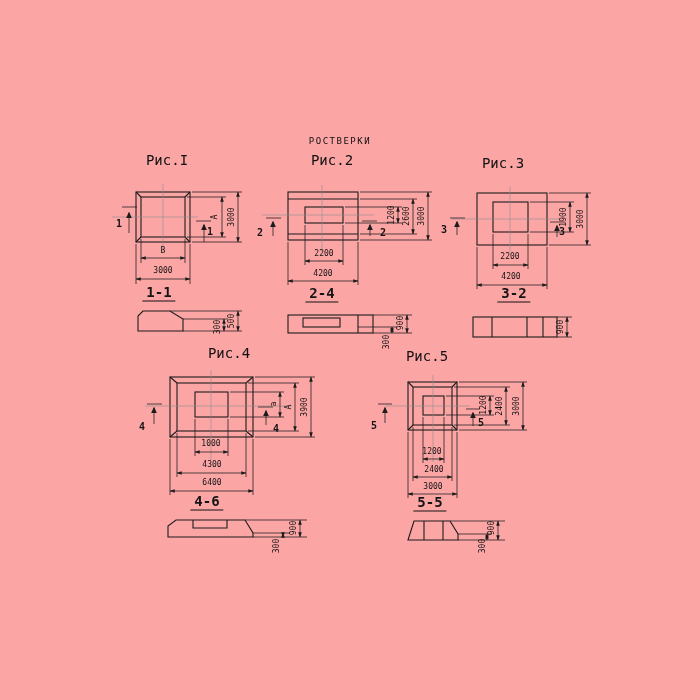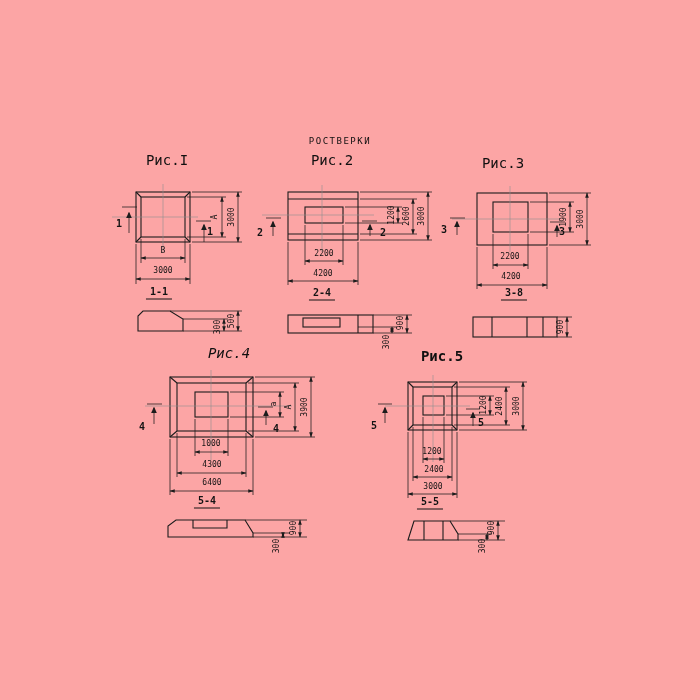--- a/index.html
+++ b/index.html
@@ -4,21 +4,21 @@
 <style>
   html,body{margin:0;padding:0;background:#fff;}
   #canvas{position:relative;width:700px;height:700px;background:#fca5a5;overflow:hidden;
           font-family:"DejaVu Sans Mono",monospace;}
   #linework{position:absolute;left:0;top:0;}
   .t{position:absolute;font:8px/1 "DejaVu Sans Mono",monospace;color:#141414;
      transform:translate(-50%,-50%);white-space:nowrap;}
   .v{transform:translate(-50%,-50%) rotate(-90deg);}
   .title{font-size:9px;letter-spacing:1.5px;color:#101010;}
   .figlab{font-size:14px;color:#101010;}
-  .seclab{font-size:10px;font-weight:bold;border-bottom:1.5px solid #141414;padding:0 4px 2px;}
+  .seclab{font-size:14px;font-weight:bold;border-bottom:1.5px solid #141414;padding:0 4px 2px;}
   .cutlab{font-size:10px;font-weight:bold;}
   svg line,svg rect,svg path{stroke:#1c1c1c;fill:none;}
   .ln{stroke-width:1.1;}
   .th{stroke-width:0.75;}
   .cl{stroke:#8f8f8f;stroke-width:0.6;}
   .mk path{fill:#1c1c1c;stroke:none;}
 </style>
 </head>
 <body>
 
@@ -257,37 +257,37 @@
   <div class="t v" style="left:401px;top:323px;">900</div>
   <div class="t v" style="left:387px;top:342px;">300</div>
 
   <div class="t figlab" style="left:503px;top:163px;text-align:right;">Рис.3</div>
   <div class="t cutlab" style="left:444px;top:230px;">3</div>
   <div class="t cutlab" style="left:562px;top:232px;">3</div>
   <div class="t v" style="left:564px;top:217px;">1900</div>
   <div class="t v" style="left:581px;top:219px;">3000</div>
   <div class="t" style="left:510px;top:257px;">2200</div>
   <div class="t" style="left:511px;top:277px;">4200</div>
-  <div class="t seclab" style="left:514px;top:294px;">3-8</div>
+  <div class="t seclab" style="left:514px;top:294px;">3-2</div>
   <div class="t v" style="left:561px;top:327px;">900</div>
 
-  <div class="t figlab" style="left:229px;top:353px;font-style:italic;">Рис.4</div>
+  <div class="t figlab" style="left:229px;top:353px;">Рис.4</div>
   <div class="t cutlab" style="left:142px;top:427px;">4</div>
   <div class="t cutlab" style="left:276px;top:429px;">4</div>
   <div class="t v" style="left:274px;top:404px;">а</div>
   <div class="t v" style="left:289px;top:407px;">А</div>
   <div class="t v" style="left:305px;top:407px;">3900</div>
   <div class="t" style="left:211px;top:444px;">1000</div>
   <div class="t" style="left:212px;top:465px;">4300</div>
   <div class="t" style="left:212px;top:483px;">6400</div>
-  <div class="t seclab" style="left:207px;top:502px;">5-4</div>
+  <div class="t seclab" style="left:207px;top:502px;">4-6</div>
   <div class="t v" style="left:294px;top:528px;">900</div>
   <div class="t v" style="left:277px;top:546px;">300</div>
 
-  <div class="t figlab" style="left:442px;top:356px;font-weight:bold;">Рис.5</div>
+  <div class="t figlab" style="left:427px;top:356px;">Рис.5</div>
   <div class="t cutlab" style="left:374px;top:426px;">5</div>
   <div class="t cutlab" style="left:481px;top:423px;">5</div>
   <div class="t v" style="left:484px;top:405px;">1200</div>
   <div class="t v" style="left:500px;top:406px;">2400</div>
   <div class="t v" style="left:517px;top:406px;">3000</div>
   <div class="t" style="left:432px;top:452px;">1200</div>
   <div class="t" style="left:434px;top:470px;">2400</div>
   <div class="t" style="left:433px;top:487px;">3000</div>
   <div class="t seclab" style="left:430px;top:503px;text-align:right;">5-5</div>
   <div class="t v" style="left:492px;top:528px;">900</div>

